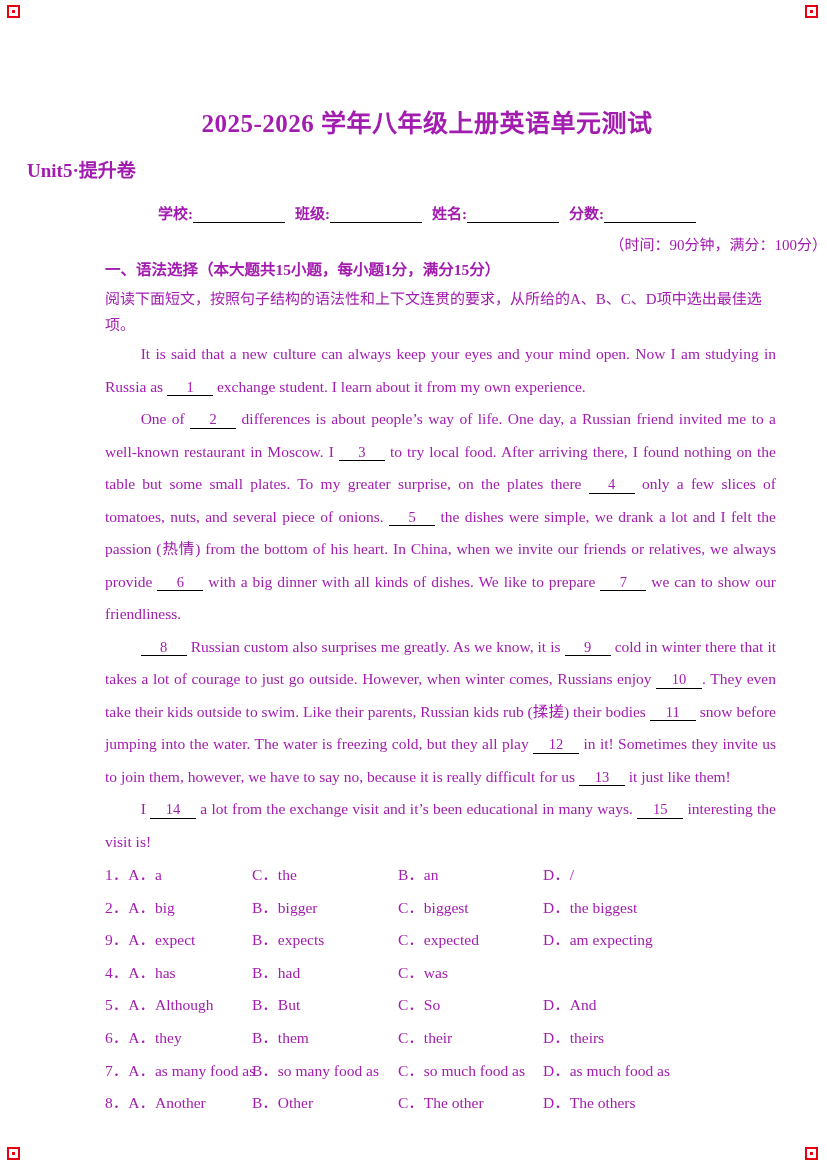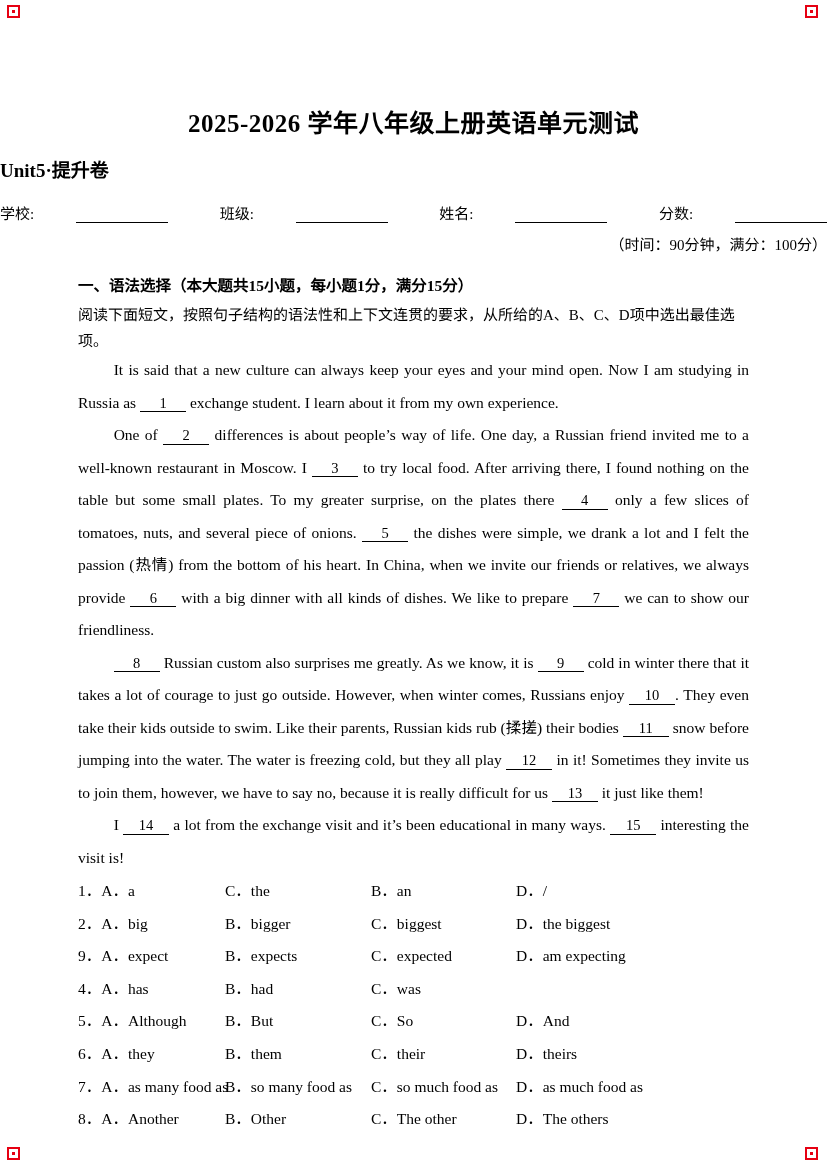--- a/index.html
+++ b/index.html
@@ -2,23 +2,24 @@
 <html lang="zh-CN"><head>
 <meta charset="utf-8">
 <style>
   * { box-sizing: border-box; }
   html, body { margin: 0; padding: 0; background: #ffffff; }
   .page {
     position: relative;
     width: 827px;
     height: 1169px;
     background: #fff;
-    color: #000000;
+    color: #a21caf;
     font-family: "Liberation Serif", "DejaVu Serif", serif;
     overflow: hidden;
+    padding-left: 27px;
   }
   .corner {
     position: absolute;
     width: 13px; height: 13px;
     border: 2px solid #e60012;
   }
   .corner::after {
     content: "";
     position: absolute;
     left: 3px; top: 3px;
@@ -39,43 +40,43 @@
   }
   .subtitle {
     margin: 16px 0 0 0;
     text-align: left;
     font-size: 19px;
     font-weight: bold;
   }
   .form-line {
     margin-top: 20px;
     display: flex;
-    justify-content: space-between;
+    justify-content: center;
     align-items: flex-end;
     font-size: 15px;
+    font-weight: bold;
   }
   .form-label { margin-left: 10px; }
   .form-label:first-child { margin-left: 0; }
   .form-underline {
     display: inline-block;
     width: 92px;
     height: 15px;
     border-bottom: 1px solid #000;
   }
   .time-line {
     margin-top: 10px;
     text-align: right;
     font-size: 15px;
   }
   .content {
     padding: 0 78px;
     width: 827px;
   }
   .sec-head {
-    margin-top: 16px;
     font-size: 15.5px;
     font-weight: bold;
     line-height: 32px;
   }
   .instructions {
     font-size: 15px;
     line-height: 26px;
   }
   .para {
     margin: 0;

